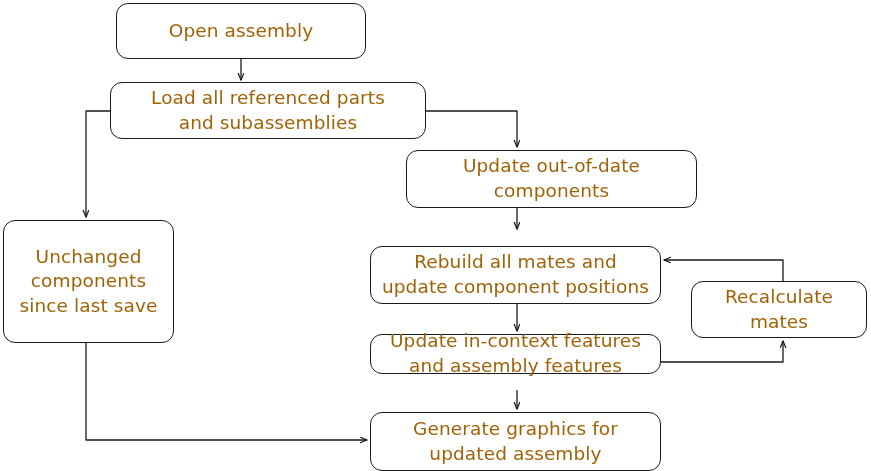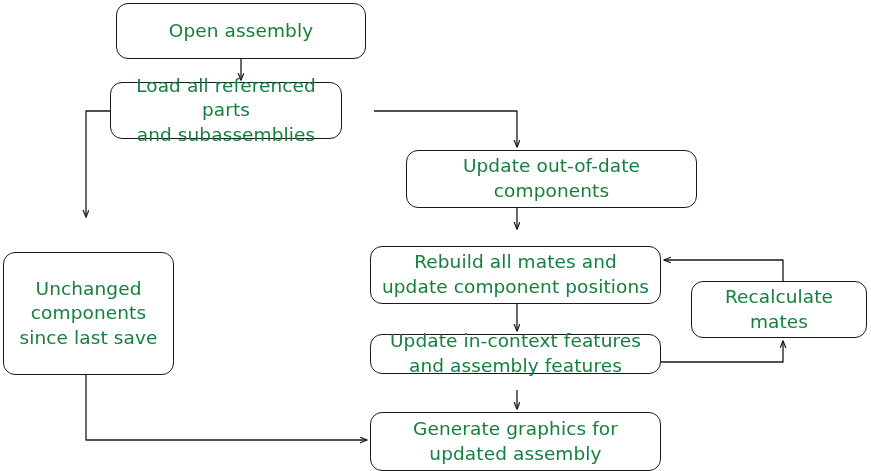--- a/index.html
+++ b/index.html
@@ -27,30 +27,30 @@
   .node-box {
     position: absolute;
     box-sizing: border-box;
     border: 1.4px solid #1a1a1a;
     border-radius: 12px;
     background: #ffffff;
     display: flex;
     align-items: center;
     justify-content: center;
     text-align: center;
-    color: #15803d;
+    color: #a16207;
     font-size: 18.5px;
     line-height: 1.33;
     letter-spacing: 0.1px;
     white-space: pre-line;
     padding: 2px 6px;
   }
   #box-open-assembly   { left: 116px; top: 3px;   width: 250px; height: 56px; }
-  #box-load-parts      { left: 110px; top: 82px;  width: 232px; height: 57px; }
-  #box-unchanged       { left: 3px;   top: 220px; width: 171px; height: 123px; margin-top: 32px; }
+  #box-load-parts      { left: 110px; top: 82px;  width: 316px; height: 57px; }
+  #box-unchanged       { left: 3px;   top: 220px; width: 171px; height: 123px; }
   #box-update-outdated { left: 370px; top: 150px; width: 291px; height: 58px; margin-left: 36px; }
   #box-rebuild-mates   { left: 370px; top: 246px; width: 291px; height: 58px; }
   #box-recalc-mates    { left: 691px; top: 281px; width: 176px; height: 57px; }
   #box-update-incontext{ left: 370px; top: 334px; width: 291px; height: 40px; }
   #box-generate-gfx    { left: 370px; top: 412px; width: 291px; height: 59px; }
 </style>
 </head>
 <body>
 
 <div id="canvas">

